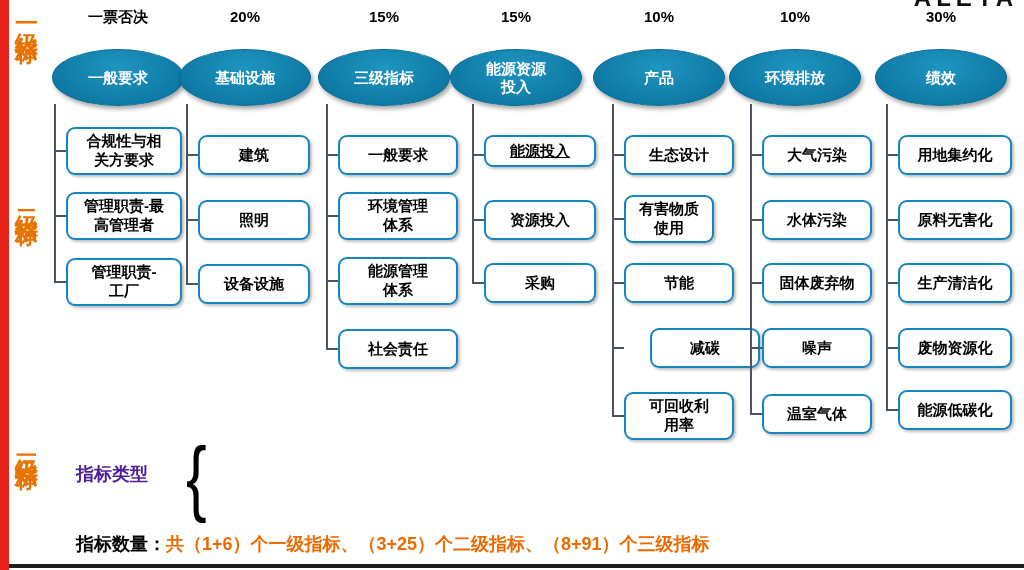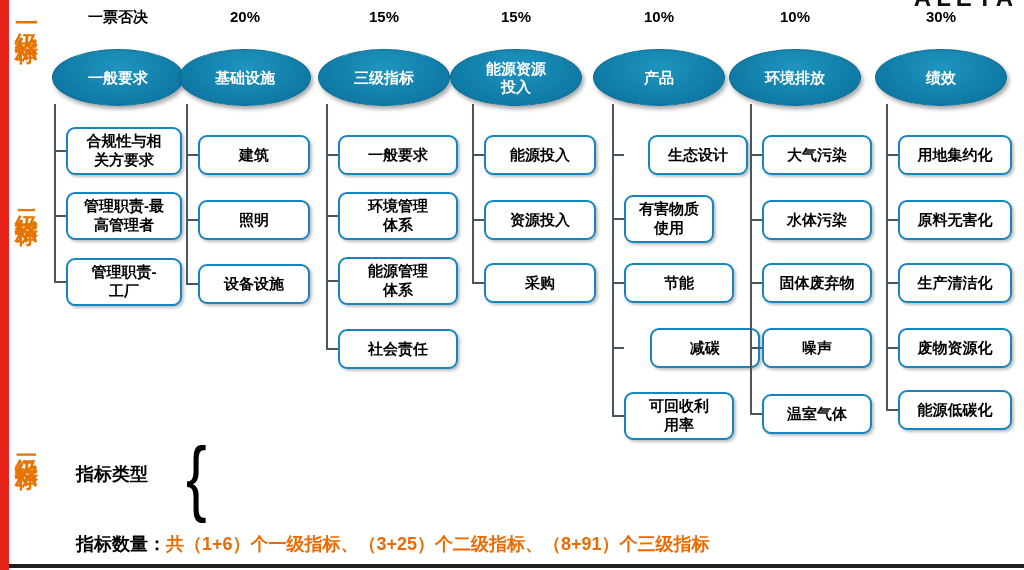--- a/index.html
+++ b/index.html
@@ -24,21 +24,21 @@
     white-space:pre-line; line-height:1.2; box-shadow:2px 3px 4px rgba(0,0,0,0.35); }
 
   .box { position:absolute; background:#fff; border:2px solid var(--boxborder,#1585c0); border-radius:9px;
     display:flex; align-items:center; justify-content:center; text-align:center;
     font-weight:bold; font-size:15px; color:#000; white-space:pre-line; line-height:1.25;
     box-shadow:2px 2px 3px rgba(0,0,0,0.25); }
 
   .vline { position:absolute; width:2px; background:var(--conn,#4a5560); }
   .hline { position:absolute; height:2px; background:var(--conn,#4a5560); }
 
-  .legend-type { position:absolute; left:76px; top:462px; font-size:18px; font-weight:bold; color:#000000; }
+  .legend-type { position:absolute; left:76px; top:462px; font-size:18px; font-weight:bold; color:#4c1d95; }
   .brace { position:absolute; left:186px; top:436px; font-size:62px; font-weight:400; color:#000;
     transform:scaleY(1.35); transform-origin:top; line-height:1; }
   .lg1 { position:absolute; left:214px; top:448px; font-size:17px; color:#000; }
   .lg2 { position:absolute; left:214px; top:490px; font-size:17px; color:#000; }
   .lgc { position:absolute; left:76px; top:532px; font-size:18px; color:#000; }
   .b { font-weight:bold; }
   .hl { color:var(--orange,#e87400); font-weight:bold; }
   .orange { color:var(--countorange,#ed6a00); font-weight:bold; }
 </style>
 </head>
@@ -89,30 +89,30 @@
       <div class="hline" style="left: 326px; top: 280px; width: 12px;"></div>
       <div class="box" style="left: 338px; top: 257px; width: 120px; height: 48px;">能源管理
 体系</div>
       <div class="hline" style="left: 326px; top: 348px; width: 12px;"></div>
       <div class="box" style="left: 338px; top: 329px; width: 120px; height: 40px;">社会责任</div>
       <div class="weight" style="left: 446px; top: 8px; width: 140px;">15%</div>
       <div class="ellipse" style="left: 450px; top: 49px; width: 132px; height: 57px;">能源资源
 投入</div>
       <div class="vline" style="left: 472px; top: 104px; height: 179px;"></div>
       <div class="hline" style="left: 472px; top: 154px; width: 12px;"></div>
-      <div class="box" style="left: 484px; top: 135px; width: 112px; height: 40px;">能源投入</div>
+      <div class="box" style="left: 484px; top: 135px; width: 112px; height: 32px; text-decoration: underline;">能源投入</div>
       <div class="hline" style="left: 472px; top: 219px; width: 12px;"></div>
       <div class="box" style="left: 484px; top: 200px; width: 112px; height: 40px;">资源投入</div>
       <div class="hline" style="left: 472px; top: 282px; width: 12px;"></div>
       <div class="box" style="left: 484px; top: 263px; width: 112px; height: 40px;">采购</div>
       <div class="weight" style="left: 589px; top: 8px; width: 140px;">10%</div>
       <div class="ellipse" style="left: 593px; top: 49px; width: 132px; height: 57px;">产品</div>
       <div class="vline" style="left: 612px; top: 104px; height: 312px;"></div>
       <div class="hline" style="left: 612px; top: 154px; width: 12px;"></div>
-      <div class="box" style="left: 648px; top: 135px; width: 100px; height: 40px;">生态设计</div>
+      <div class="box" style="left: 624px; top: 135px; width: 110px; height: 40px;">生态设计</div>
       <div class="hline" style="left: 612px; top: 218px; width: 12px;"></div>
       <div class="box" style="left: 624px; top: 195px; width: 90px; height: 48px;">有害物质
 使用</div>
       <div class="hline" style="left: 612px; top: 282px; width: 12px;"></div>
       <div class="box" style="left: 624px; top: 263px; width: 110px; height: 40px;">节能</div>
       <div class="hline" style="left: 612px; top: 347px; width: 12px;"></div>
       <div class="box" style="left: 624px; top: 328px; width: 110px; height: 40px; margin-left: 26px;">减碳</div>
       <div class="hline" style="left: 612px; top: 415px; width: 12px;"></div>
       <div class="box" style="left: 624px; top: 392px; width: 110px; height: 48px;">可回收利
 用率</div>

